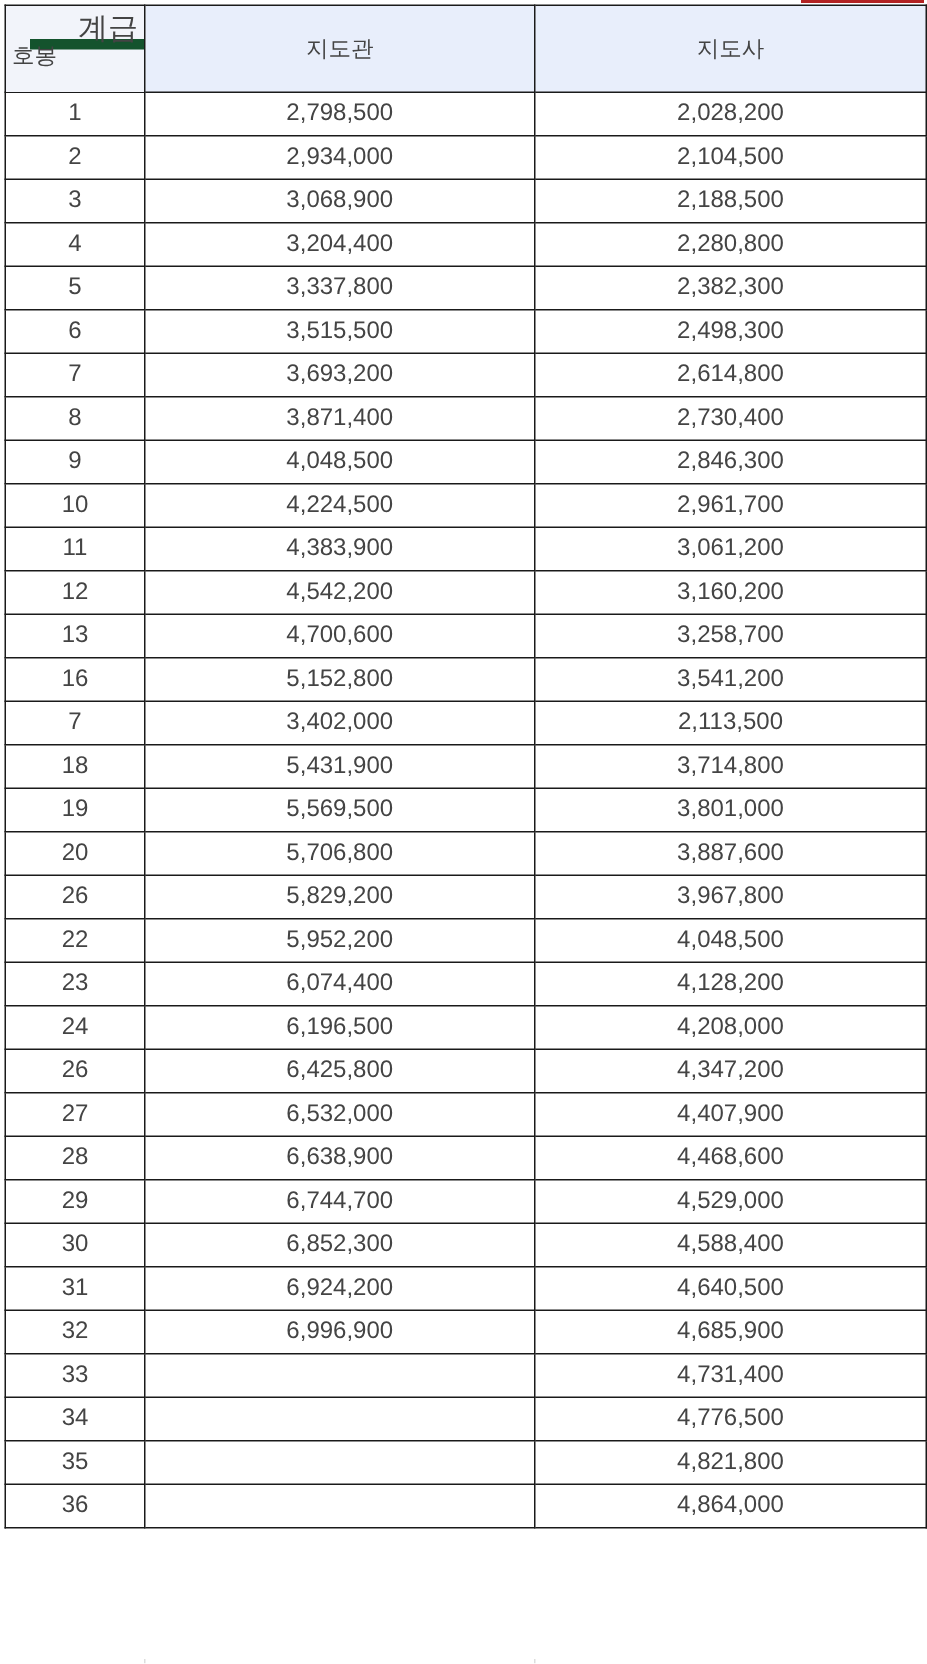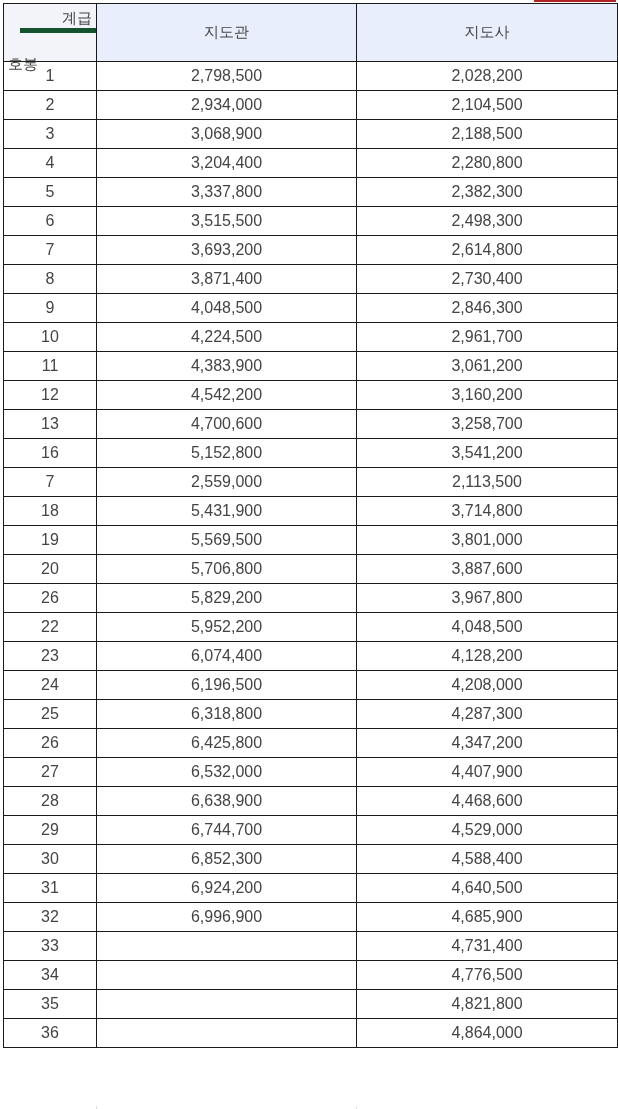--- a/index.html
+++ b/index.html
@@ -46,30 +46,30 @@
   .corner {
     background: #f2f4fa;
     height: 57px;
     padding: 0;
     position: relative;
   }
   .corner-top {
     position: absolute;
     top: 0; left: 16px; right: 0;
     height: 29px;
-    border-bottom: 5px solid #14532d;
+    border-bottom: 7px solid #14532d;
     text-align: right;
     padding-right: 4px;
     line-height: 28px;
-    font-size: 15px;
+    font-size: 20px;
     box-sizing: border-box;
   }
   .corner-bottom {
     position: absolute;
-    top: 45px; left: 0; right: 0;
+    top: 18px; left: 0; right: 0;
     height: 28px;
     text-align: left;
     padding-left: 4px;
     line-height: 30px;
     font-size: 15px;
     box-sizing: border-box;
   }
   th.hdr {
     background: #e8eefb;
     height: 57px;
@@ -177,21 +177,21 @@
         <td>4,700,600</td>
         <td>3,258,700</td>
       </tr>
       <tr class="data">
         <td>16</td>
         <td>5,152,800</td>
         <td>3,541,200</td>
       </tr>
       <tr class="data">
         <td>7</td>
-        <td>2,559,000</td>
+        <td>3,402,000</td>
         <td>2,113,500</td>
       </tr>
       <tr class="data">
         <td>18</td>
         <td>5,431,900</td>
         <td>3,714,800</td>
       </tr>
       <tr class="data">
         <td>19</td>
         <td>5,569,500</td>
@@ -216,25 +216,20 @@
         <td>23</td>
         <td>6,074,400</td>
         <td>4,128,200</td>
       </tr>
       <tr class="data">
         <td>24</td>
         <td>6,196,500</td>
         <td>4,208,000</td>
       </tr>
       <tr class="data">
-        <td>25</td>
-        <td>6,318,800</td>
-        <td>4,287,300</td>
-      </tr>
-      <tr class="data">
         <td>26</td>
         <td>6,425,800</td>
         <td>4,347,200</td>
       </tr>
       <tr class="data">
         <td>27</td>
         <td>6,532,000</td>
         <td>4,407,900</td>
       </tr>
       <tr class="data">

